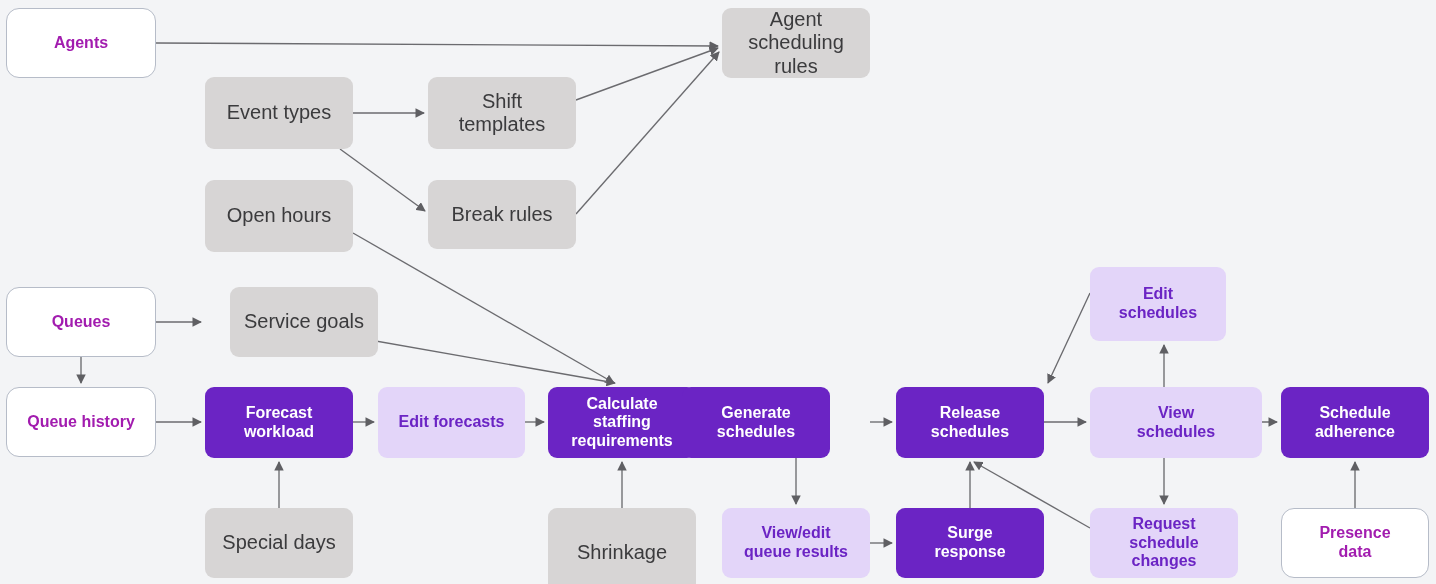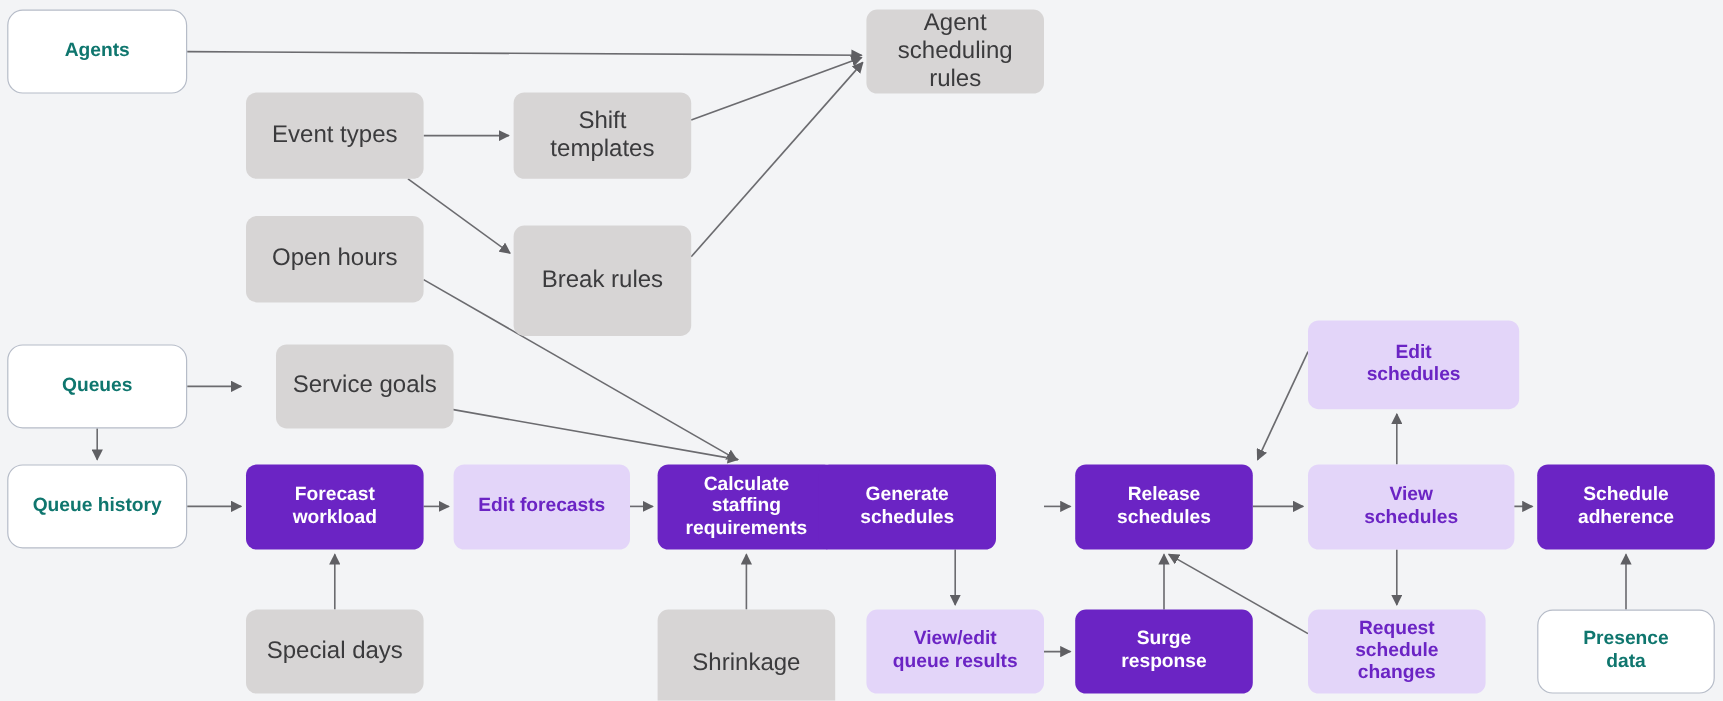--- a/index.html
+++ b/index.html
@@ -37,21 +37,21 @@
   }
   .node .lbl {
     display: block;
     white-space: pre-line;
   }
   
   .n-entity {
     background: #ffffff;
     border: 1px solid #b6bcc8;
     border-radius: 13px;
-    color: #0f766e;
+    color: #a21caf;
     font-weight: bold;
     font-size: 16px;
   }
   
   .n-config {
     background: #d7d5d5;
     border: none;
     color: #3b3b3d;
     font-weight: normal;
     font-size: 20px;
@@ -126,21 +126,21 @@
 templates</span>
       </div>
       <div class="node n-config" style="left: 722px; top: 8px; width: 148px; height: 70px;">
         <span class="lbl">Agent
 scheduling
 rules</span>
       </div>
       <div class="node n-config" style="left: 205px; top: 180px; width: 148px; height: 72px;">
         <span class="lbl">Open hours</span>
       </div>
-      <div class="node n-config" style="left: 428px; top: 180px; width: 148px; height: 92px; margin-top: 8px;">
+      <div class="node n-config" style="left: 428px; top: 180px; width: 148px; height: 69px;">
         <span class="lbl">Break rules</span>
       </div>
       <div class="node n-entity" style="left: 6px; top: 287px; width: 150px; height: 70px;">
         <span class="lbl">Queues</span>
       </div>
       <div class="node n-config" style="left: 205px; top: 287px; width: 148px; height: 70px; margin-left: 25px;">
         <span class="lbl">Service goals</span>
       </div>
       <div class="node n-entity" style="left: 6px; top: 387px; width: 150px; height: 70px;">
         <span class="lbl">Queue history</span>
@@ -158,21 +158,21 @@
 requirements</span>
       </div>
       <div class="node n-primary" style="left: 682px; top: 387px; width: 148px; height: 71px;">
         <span class="lbl">Generate
 schedules</span>
       </div>
       <div class="node n-primary" style="left: 896px; top: 387px; width: 148px; height: 71px;">
         <span class="lbl">Release
 schedules</span>
       </div>
-      <div class="node n-secondary" style="left: 1090px; top: 267px; width: 176px; height: 74px;">
+      <div class="node n-secondary" style="left: 1090px; top: 267px; width: 136px; height: 74px;">
         <span class="lbl">Edit
 schedules</span>
       </div>
       <div class="node n-secondary" style="left: 1090px; top: 387px; width: 172px; height: 71px;">
         <span class="lbl">View
 schedules</span>
       </div>
       <div class="node n-primary" style="left: 1281px; top: 387px; width: 148px; height: 71px;">
         <span class="lbl">Schedule
 adherence</span>

